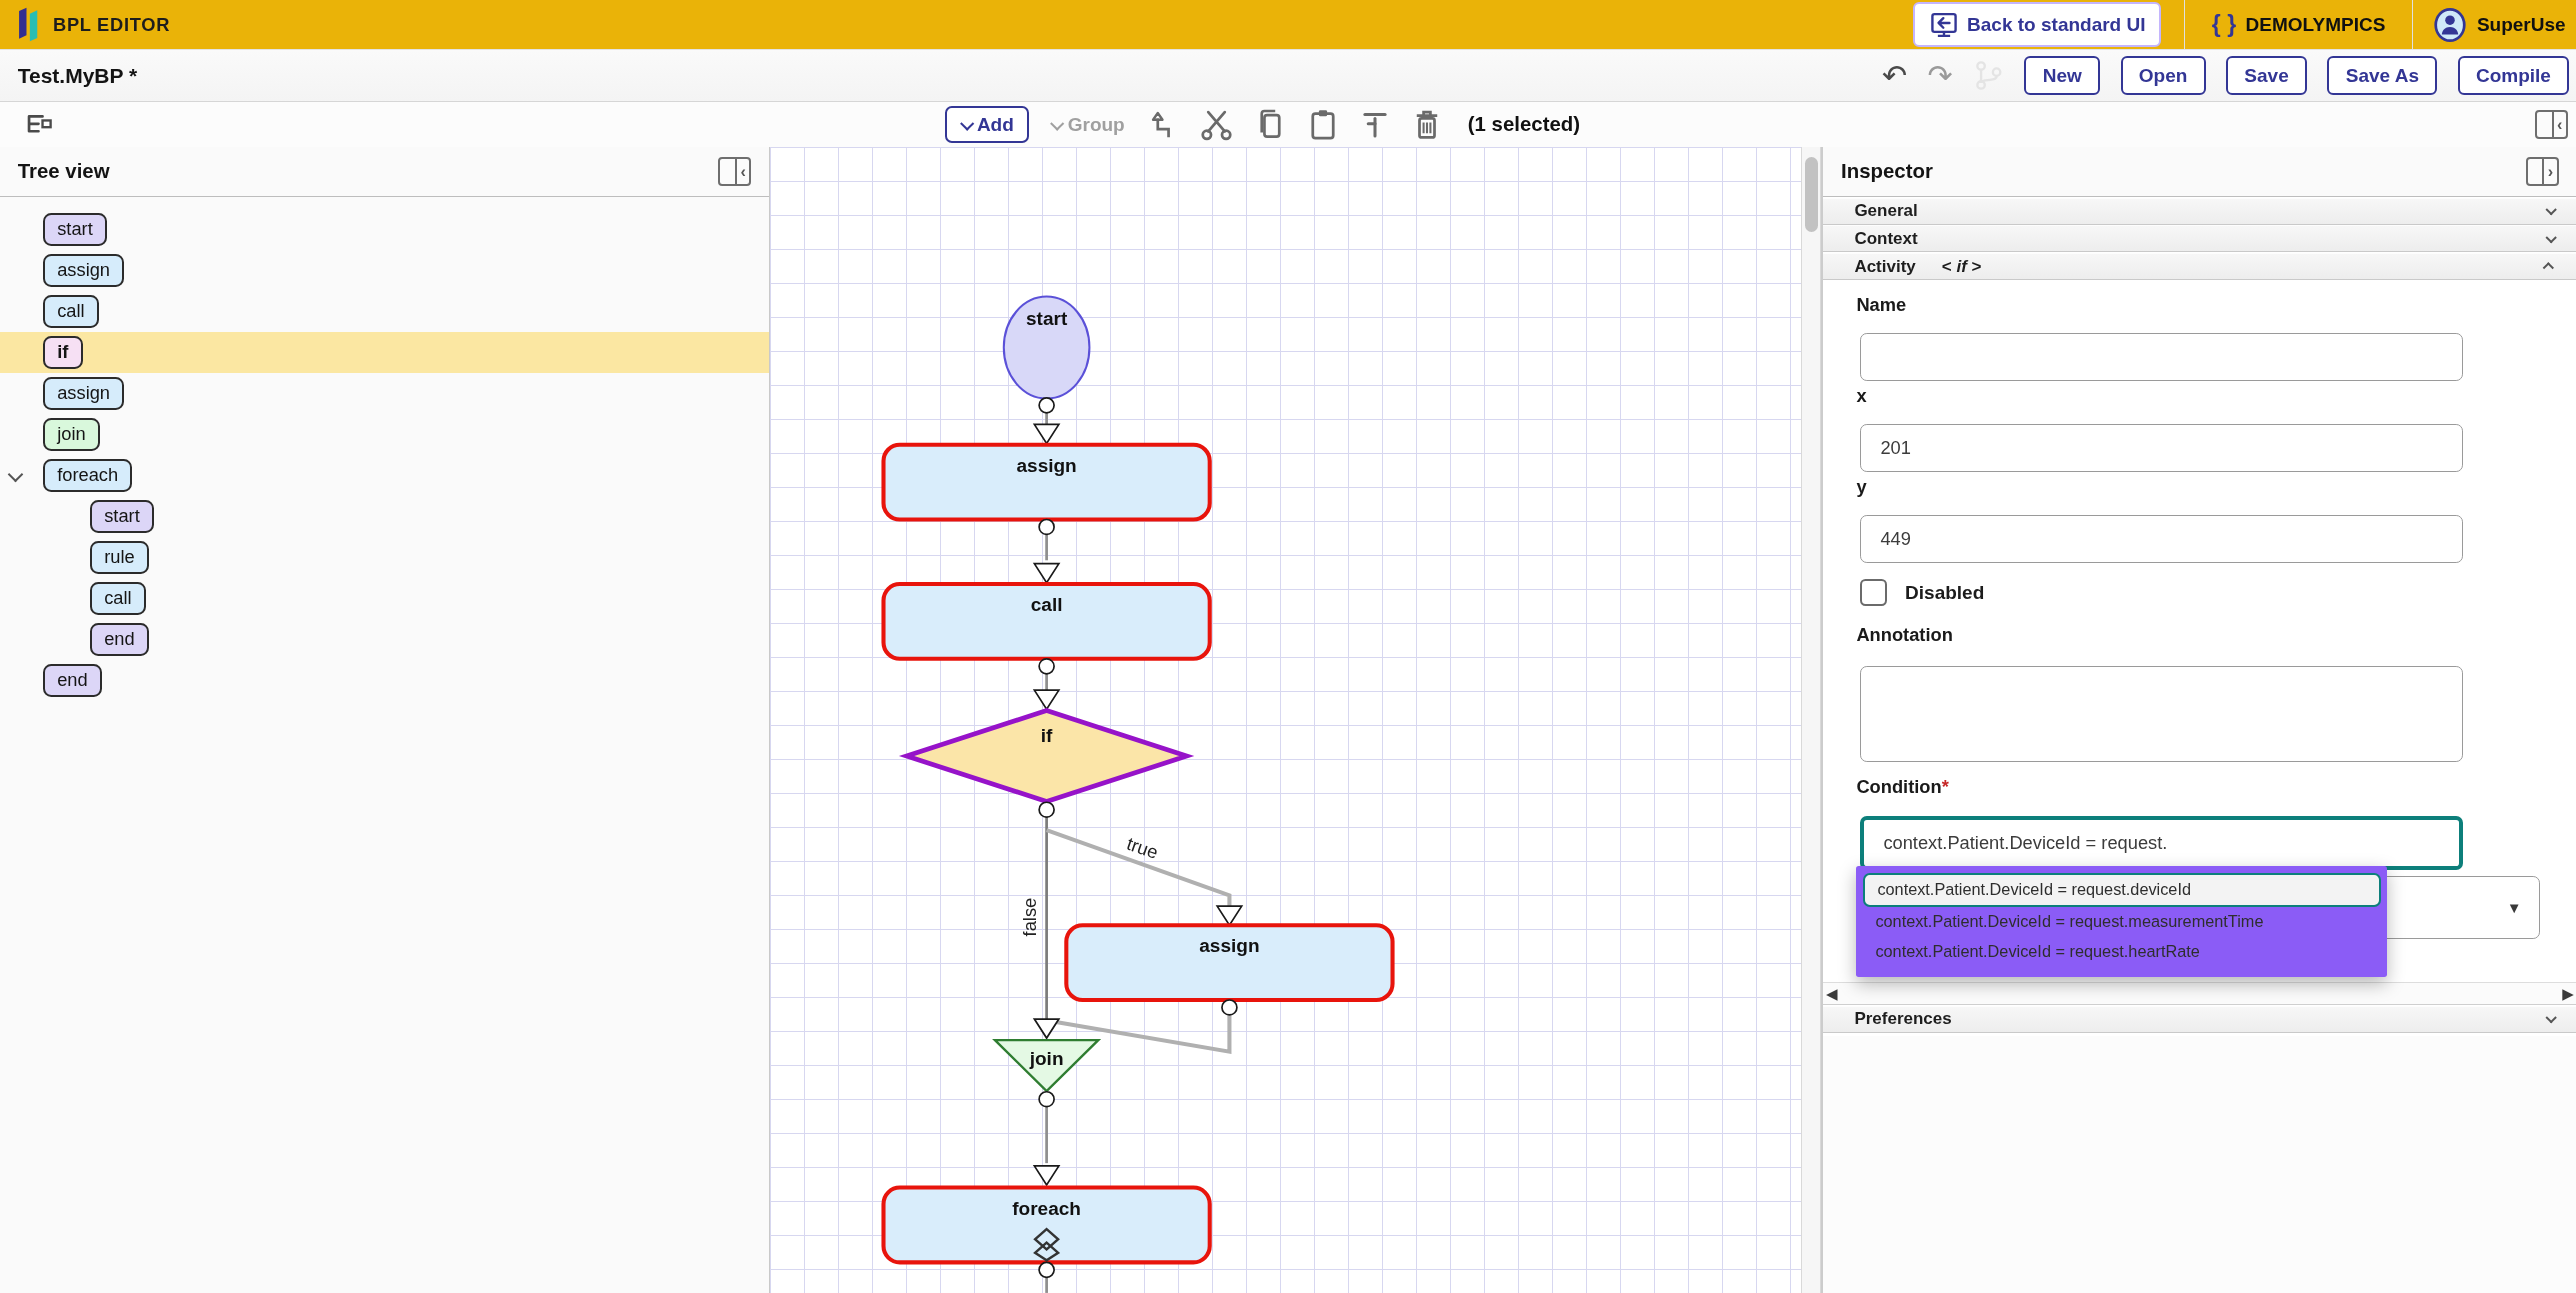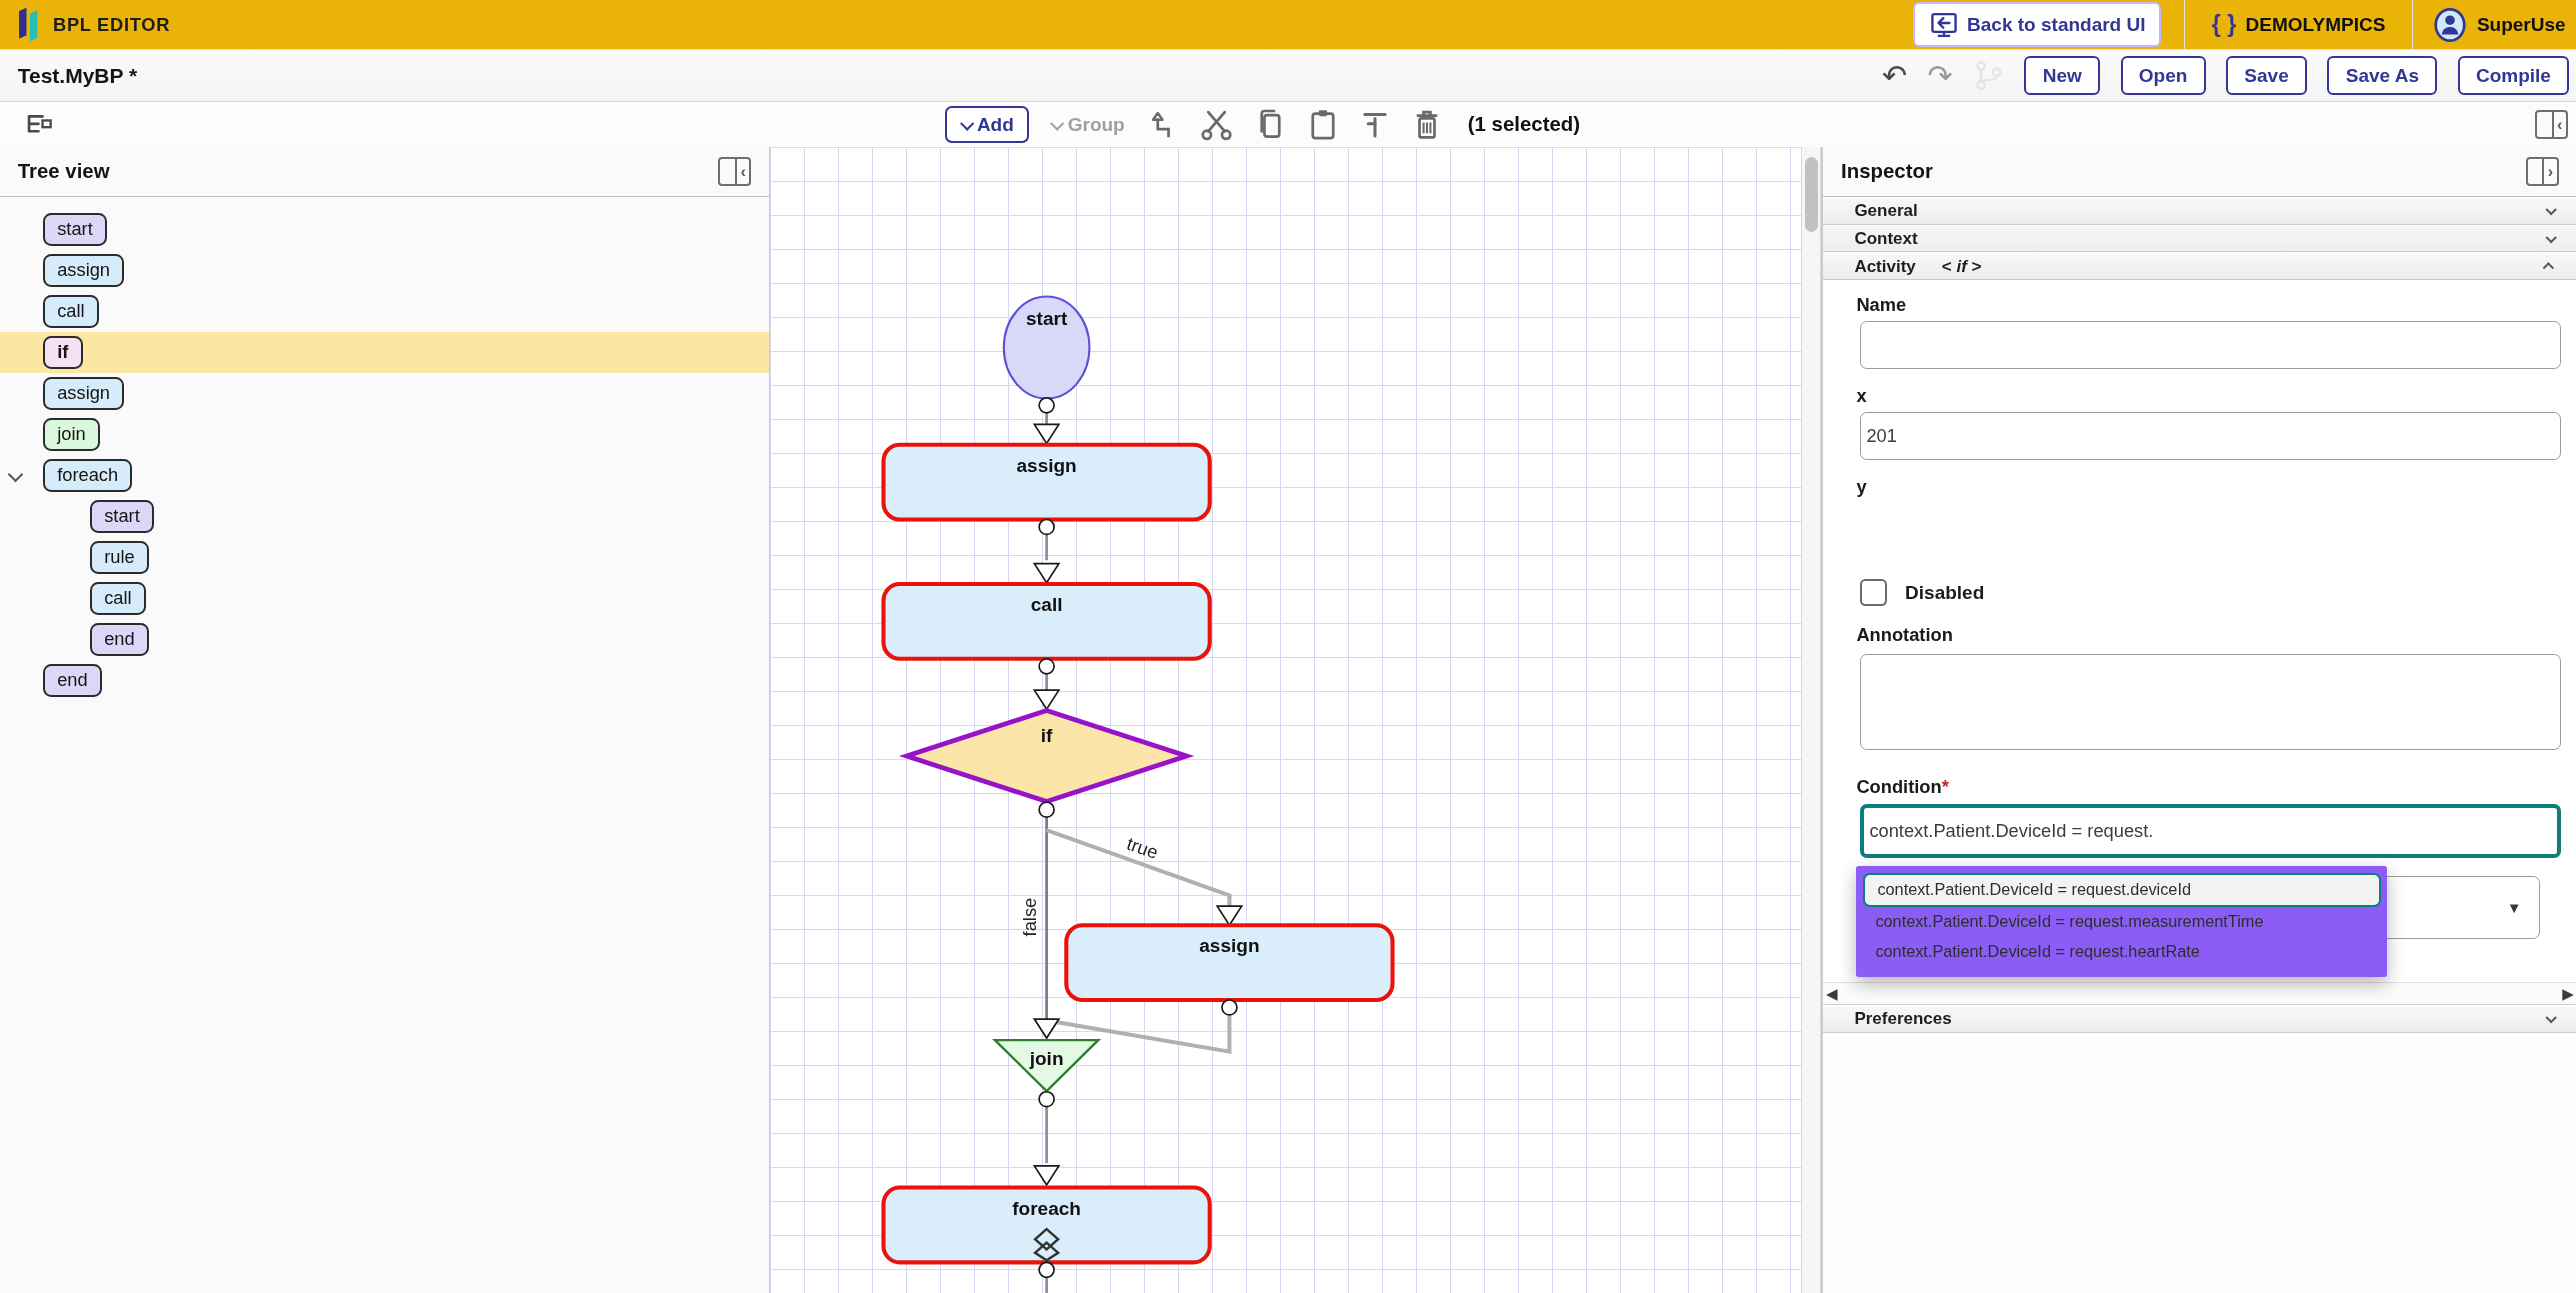--- a/index.html
+++ b/index.html
@@ -88,23 +88,23 @@
     position:relative; flex:none; }
   .acc-row { height:27px; background:linear-gradient(#f7f7f7,#ededed); border-top:1.4px solid #fdfdfd;
     border-bottom:1.4px solid #c9c9c9; display:flex; align-items:center; padding:0 23px 0 31px;
     font-weight:bold; font-size:17px; color:#1e1e1e; cursor:pointer; margin-top:0.7px; }
   .acc-row .chev { margin-left:auto; color:#555; width:7.5px; height:7.5px; border-width:2px; }
   .acc-row .chev.up { transform:rotate(-135deg) translateY(-2px); }
   .acc-tag { font-weight:bold; } .acc-tag i { font-style:italic; }
   .ins-body { position:absolute; left:0; top:136px; right:0; bottom:0; background:#fff; }
   .f-label { position:absolute; left:33px; font-weight:bold; font-size:18.3px; color:#1a1a1a; }
   .f-req { color:#c62828; }
-  .f-input { position:absolute; left:37px; width:701px; height:48px; border:1.7px solid #9a9a9a;
+  .f-input { position:absolute; left:37px; width:603px; height:48px; border:1.7px solid #9a9a9a;
     border-radius:6.8px; background:#fff; font-size:18.3px; color:#3c3c3c; display:flex;
-    align-items:center; padding:0 5px; cursor:text; }
+    align-items:center; padding:0 19px; cursor:text;margin-top:12px; }
   .f-area { height:96px; align-items:flex-start; }
   .cond { border:4.1px solid #0d7f7b; height:54px; }
   .chk-row { position:absolute; left:37px; display:flex; align-items:center; gap:17.7px; }
   .chk { width:27px; height:27px; border:2.4px solid #6b6b6b; border-radius:5.4px; background:#fff; cursor:pointer; }
   .chk-label { font-weight:bold; font-size:19px; }
   .hid-select { position:absolute; left:319px; top:593px; width:398px; height:63px;
     border:1.7px solid #9a9a9a; border-radius:6.8px; background:#fff; display:flex;
     align-items:center; justify-content:flex-end; padding-right:17.7px; color:#3a3a3a;
     font-size:15px; cursor:pointer; }
   .popup { position:absolute; left:33px; top:583px; width:531px; background:#8b5cf6;
@@ -374,20 +374,21 @@
       </div>
 
       <div class="ins-body">
         <div class="f-label" style="top:11px;">Name</div>
         <div class="f-input" style="top:38px;"></div>
 
         <div class="f-label" style="top:102px;">x</div>
         <div class="f-input" style="top:129px;">201</div>
 
         <div class="f-label" style="top:193px;">y</div>
+        <div class="f-input" style="top:220px;">449</div>
 
         <div class="chk-row" style="top:296px;">
           <div class="chk"></div>
           <div class="chk-label">Disabled</div>
         </div>
 
         <div class="f-label" style="top:341px;">Annotation</div>
         <div class="f-input f-area" style="top:371px;"></div>
 
         <div class="f-label" style="top:493px;"><span>Condition</span><span class="f-req">*</span></div>

